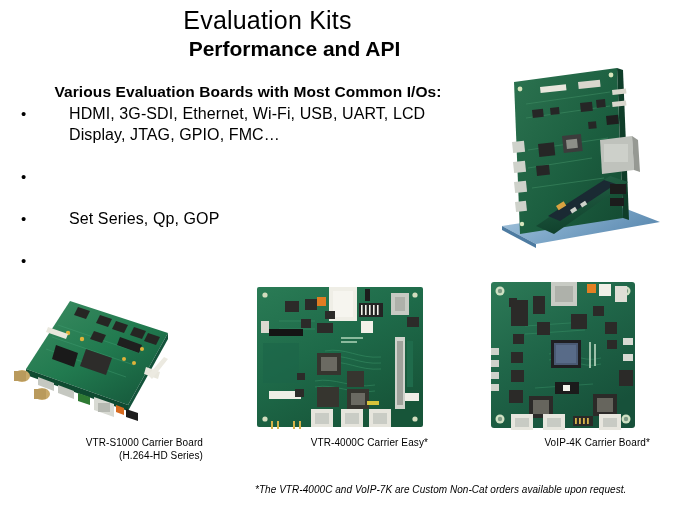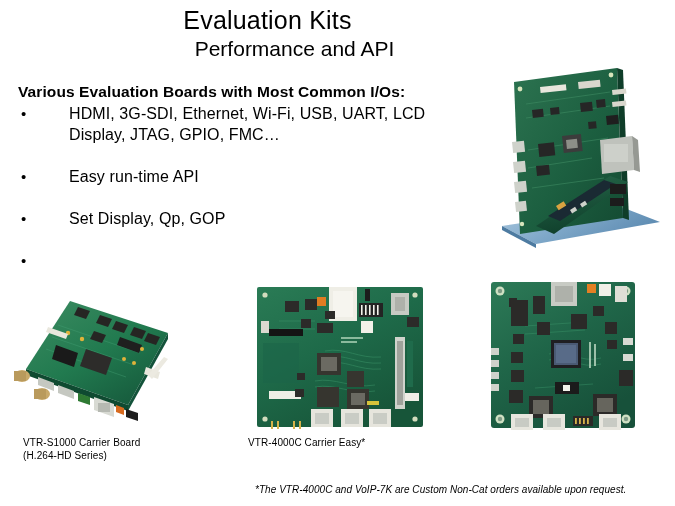--- a/index.html
+++ b/index.html
@@ -19,43 +19,43 @@
   
   .title {
     position:absolute; left:0; top:6px; width:535px;
     text-align:center;
     font-size:25px; font-weight:normal; letter-spacing:.2px;
     line-height:28px;
   }
   .subtitle {
     position:absolute; left:0; top:37px; width:589px;
     text-align:center;
-    font-size:21px; font-weight:normal;
+    font-size:21px; font-weight:bold;
     line-height:24px;
   }
 
   
   .body-block { position:absolute; left:18px; top:82px; width:460px; }
   .lead {
     font-size:15.5px; font-weight:bold; line-height:19px;
-    letter-spacing:.1px; white-space:nowrap;
+    letter-spacing:.1px; white-space:nowrap;text-align:center;
   }
   .bullets { list-style:none; margin-top:2px; }
   .bullet-row { display:flex; align-items:flex-start; }
   .bullet-row + .bullet-row { margin-top:21px; }
   .dot {
     width:30px; flex:0 0 30px;
     font-size:15px; line-height:21px; text-align:left;
     padding-left:3px;
   }
   .btext { font-size:16px; line-height:21px; letter-spacing:.1px;margin-left:21px; }
 
   
   .cap {
-    position:absolute; text-align:left;
+    position:absolute; text-align:right;
     font-size:10px; line-height:13px; letter-spacing:.1px;
   }
   #cap1 { left:23px;  top:436px; width:180px; }
   #cap2 { left:248px; top:436px; width:180px; }
   #cap3 { left:470px; top:436px; width:180px; }
 
   .footnote {
     position:absolute; left:255px; top:483px; width:412px;
     font-size:10px; font-style:italic; line-height:13px;
     text-align:left; letter-spacing:.05px;
@@ -83,26 +83,25 @@
 
     <div class="bullets">
 
       <div class="bullet-row" style="margin-top:1px;">
         <span class="dot">•</span>
         <span class="btext">HDMI, 3G-SDI, Ethernet, Wi-Fi, USB, UART, LCD Display, JTAG, GPIO, FMC…</span>
       </div>
 
       <div class="bullet-row">
         <span class="dot">•</span>
-        <span class="btext">Easy run-time API</span>
       </div>
 
       <div class="bullet-row">
         <span class="dot">•</span>
-        <span class="btext">Set Display, Qp, GOP</span>
+        <span class="btext">Set Series, Qp, GOP</span>
       </div>
 
       <div class="bullet-row">
         <span class="dot">•</span>
       </div>
 
     </div>
   </div>
 
   <div class="board" id="board-vertical">
@@ -459,16 +458,19 @@
 
   <div class="cap" id="cap1">
     <div>VTR-S1000 Carrier Board</div>
     <div>(H.264-HD Series)</div>
   </div>
 
   <div class="cap" id="cap2">
     <div>VTR-4000C Carrier Easy*</div>
   </div>
 
+  <div class="cap" id="cap3">
+    <div>VoIP-4K Carrier Board*</div>
+  </div>
 
   <div class="footnote">*The VTR-4000C and VoIP-7K are Custom Non-Cat orders available upon request.</div>
 
 </div>
 
 </body></html>

